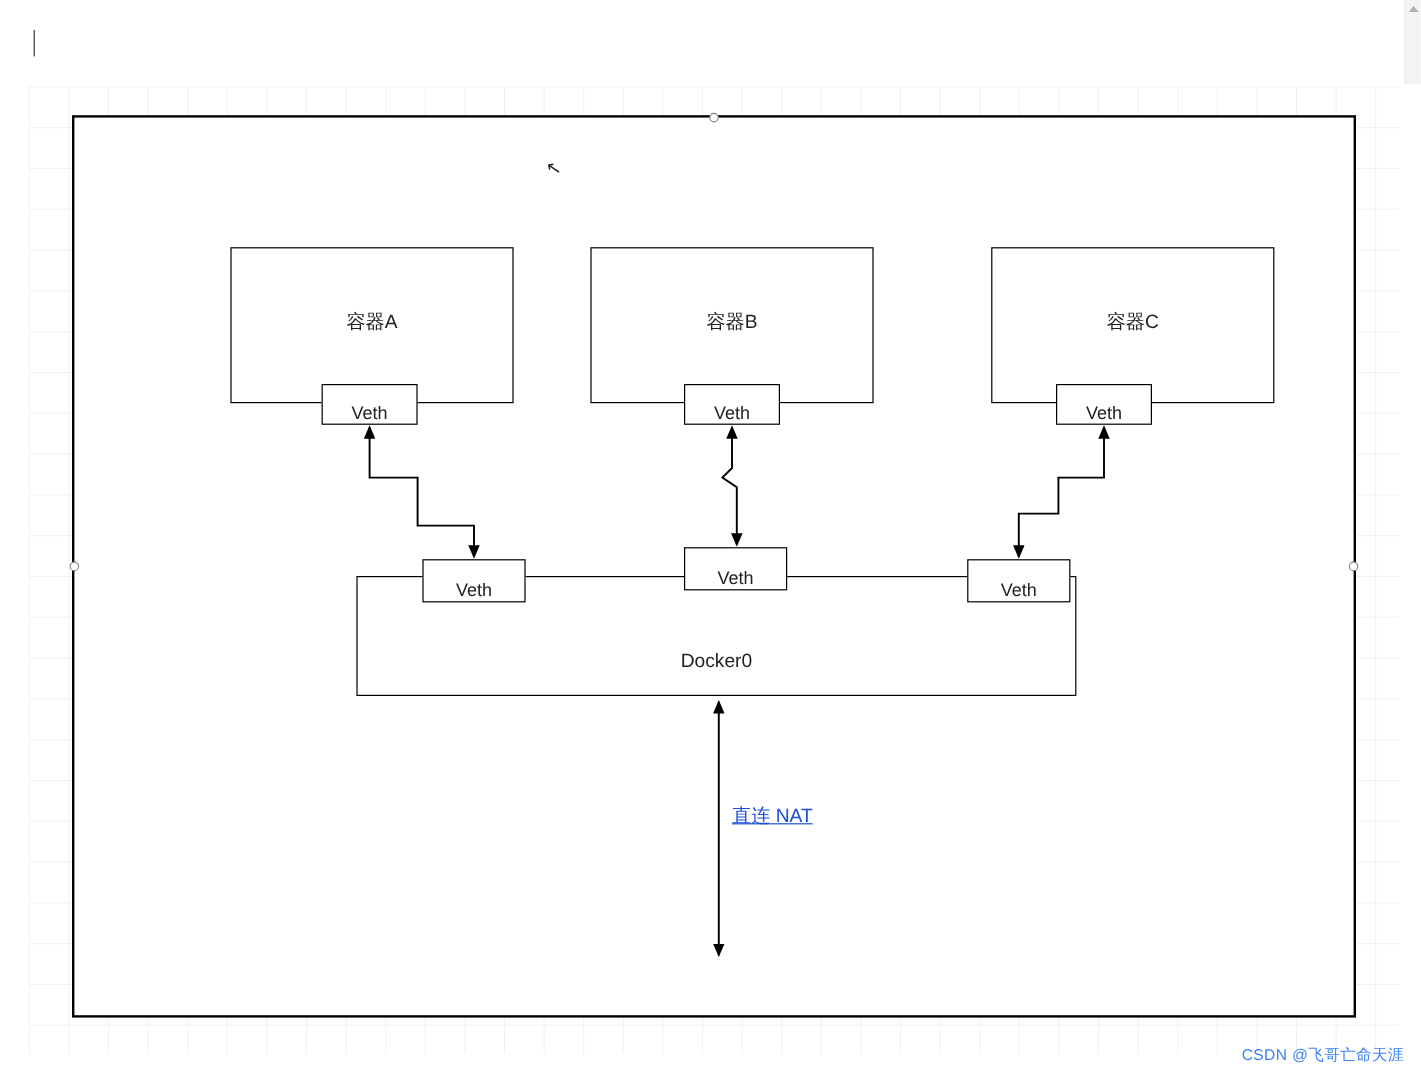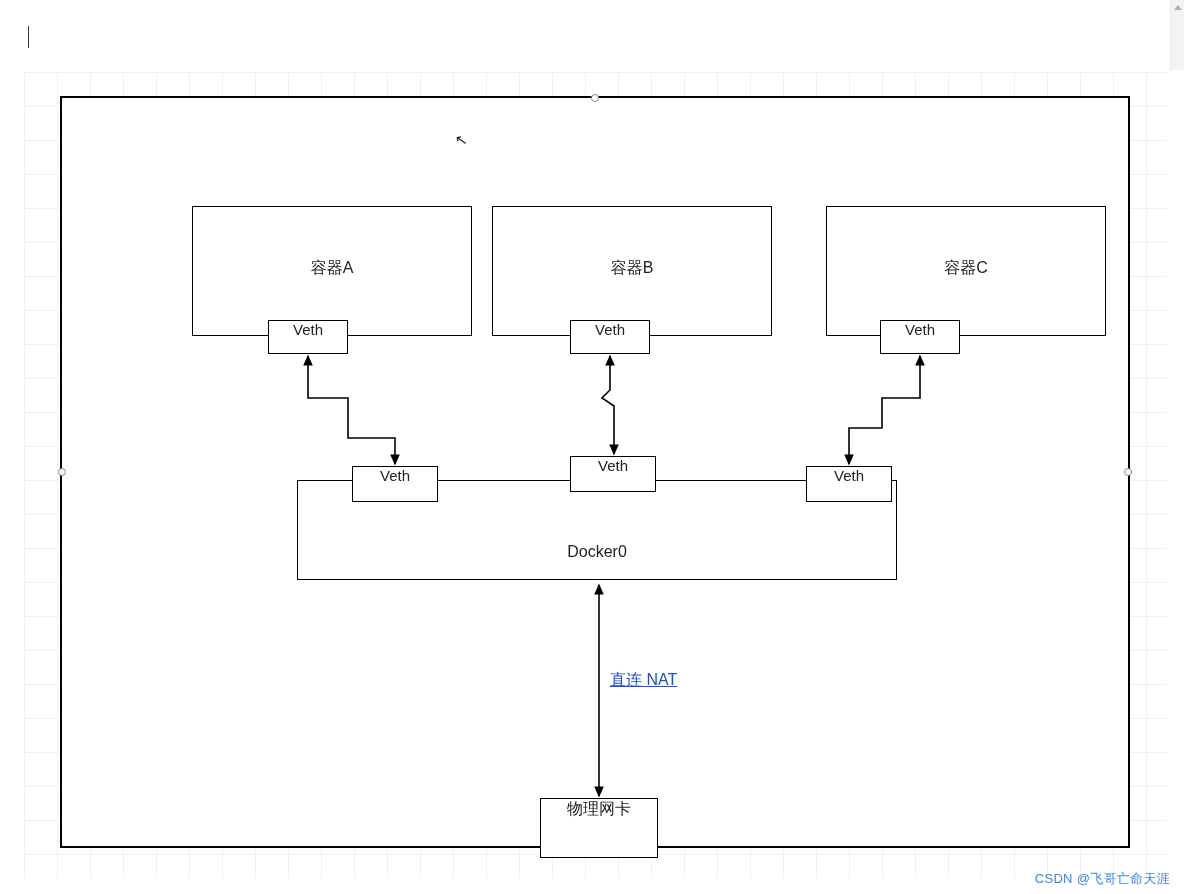--- a/index.html
+++ b/index.html
@@ -63,26 +63,26 @@
     }
     .handle.top { left: 50%; top: -4px; transform: translateX(-50%); }
     .handle.left { left: -4px; top: 50%; transform: translateY(-50%); }
     .handle.right { right: -4px; top: 50%; transform: translateY(-50%); }
 
     .box {
       position: absolute;
       border: 1.6px solid #000;
       background: #fff;
       display: flex;
-      align-items: flex-start;
+      align-items: flex-end;
       justify-content: center;
       font-size: 16px;
       color: #222;
     }
-    .container-box { width: 280px; height: 130px; align-items: center; justify-content: center; }
+    .container-box { width: 236px; height: 130px; align-items: center; justify-content: center; }
     .container-box .lbl { position: absolute; top: 50%; left: 50%; transform: translate(-50%, -60%); font-size: 16px; }
 
     .veth-small { width: 80px; height: 34px; font-size: 15px; border: 1.5px solid #000; }
     .veth-br { width: 86px; height: 36px; font-size: 15px; border: 1.5px solid #000; }
 
     .bridge-box { width: 600px; height: 100px; }
     .bridge-box .lbl { position: absolute; bottom: 18px; left: 50%; transform: translateX(-50%); font-size: 16px; }
 
     .nic-box { width: 118px; height: 60px; font-size: 16px; }
 
@@ -205,19 +205,16 @@
 
       <polyline points="548,258 548,292 540,300 552,308 552,356" fill="none" stroke="#000" stroke-width="1.6" marker-start="url(#arrE)" marker-end="url(#arrS)"></polyline>
 
       <polyline points="858,258 858,300 820,300 820,330 787,330 787,366" fill="none" stroke="#000" stroke-width="1.6" marker-start="url(#arrE)" marker-end="url(#arrS)"></polyline>
 
       <line x1="537" y1="487" x2="537" y2="698" stroke="#000" stroke-width="1.6" marker-start="url(#arrE)" marker-end="url(#arrS)"></line>
     </svg>
 
     <div class="nat-label" style="left:548px; top:572px;">直连 NAT</div>
 
-    <div class="box nic-box" style="left:478px; top:700px;">
-      <span>物理网卡</span>
-    </div>
   </div>
 </div>
 
 <div class="watermark">CSDN @飞哥亡命天涯</div>
 
 </body></html>

